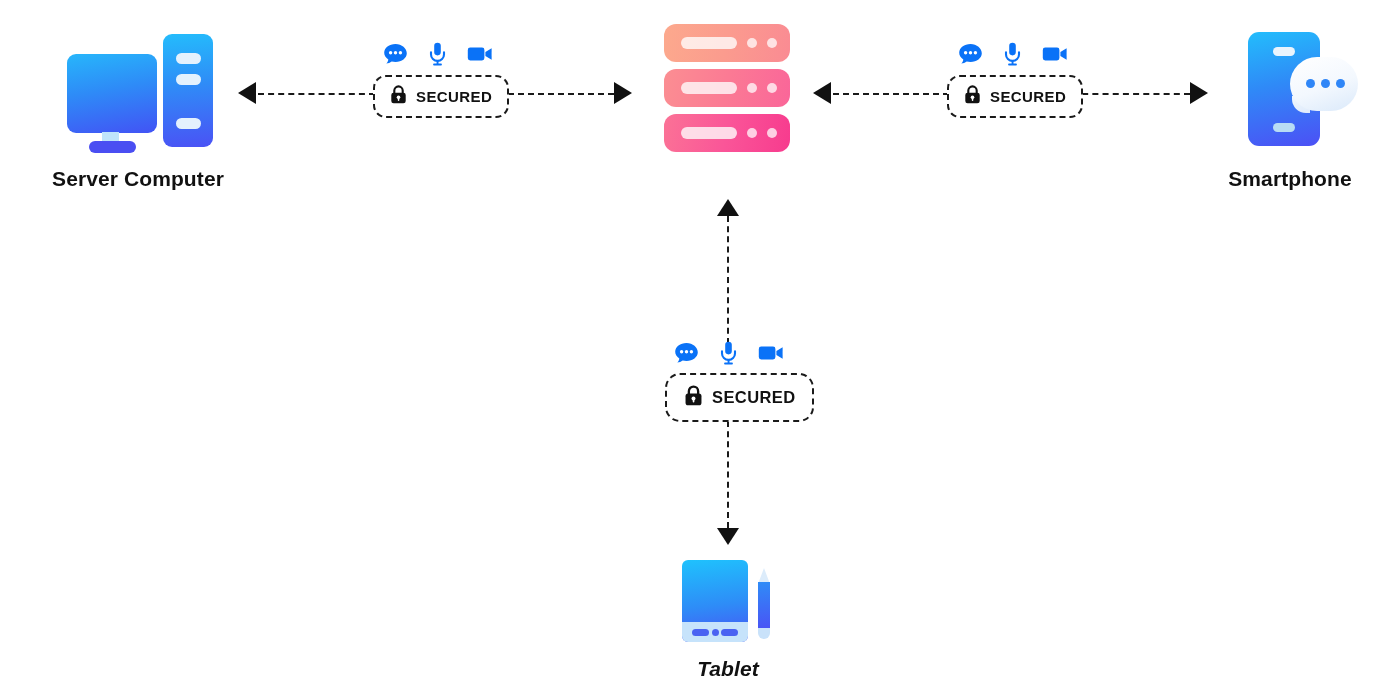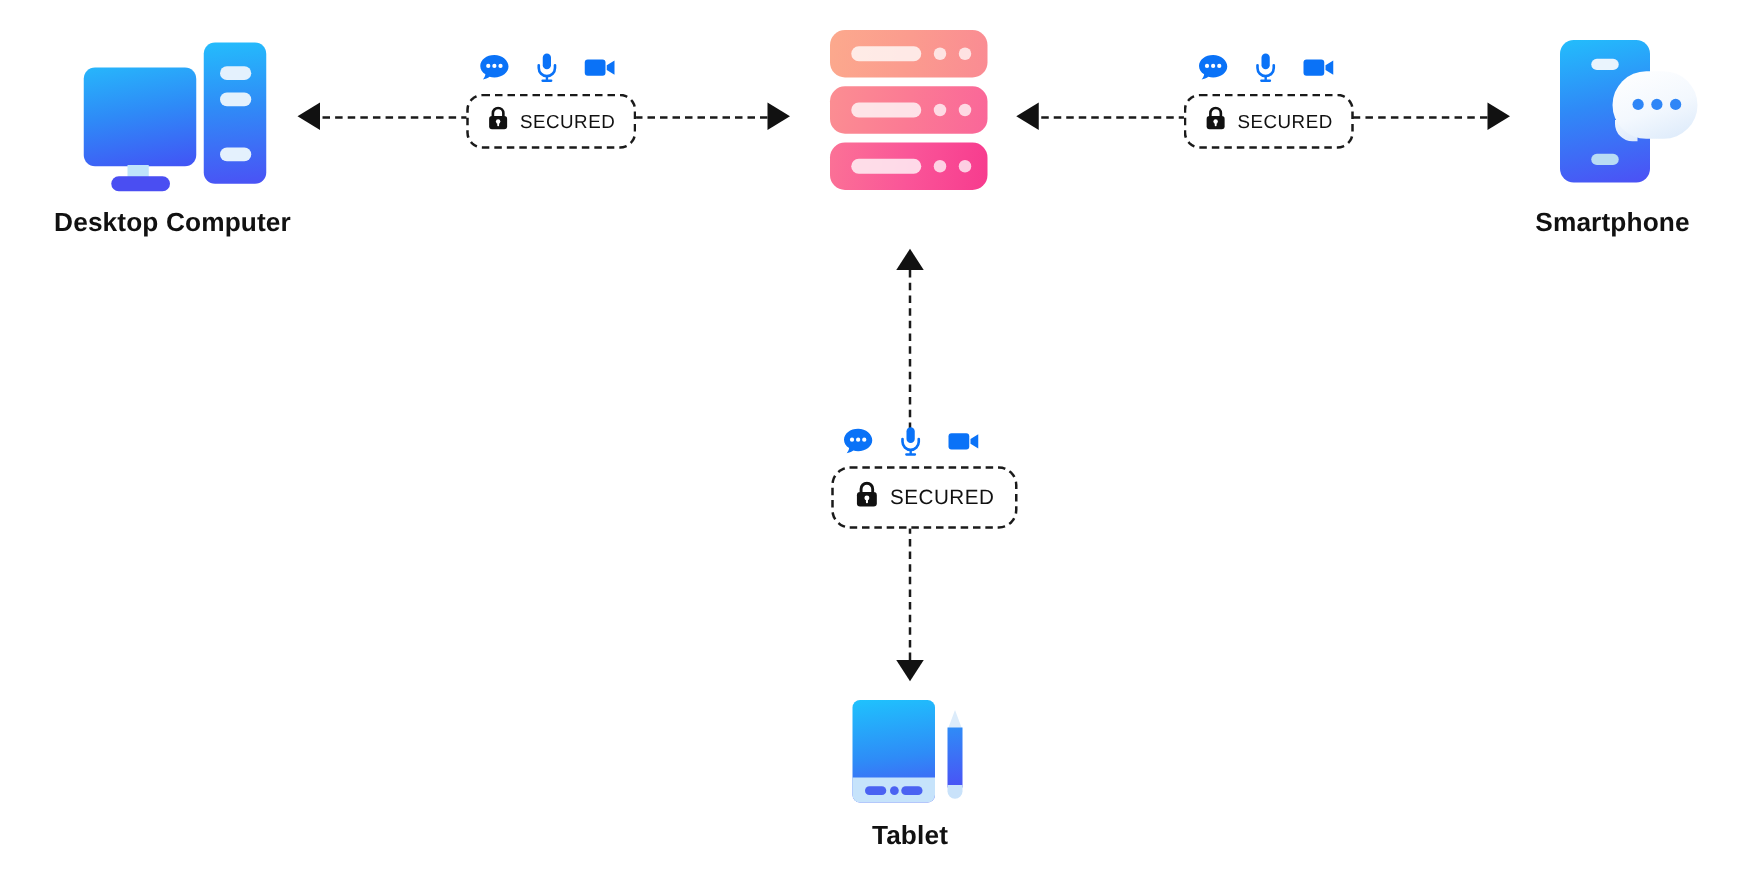--- a/index.html
+++ b/index.html
@@ -23,21 +23,21 @@
     position: absolute;
     text-align: center;
     font-weight: 700;
     color: #111111;
     letter-spacing: 0.1px;
     white-space: nowrap;
   }
   .node-label.lbl-desktop { left: 0px;    top: 167px; width: 276px; font-size: 21px; }
   .node-label.lbl-server  { left: 628px;  top: 167px; width: 200px; font-size: 21px; }
   .node-label.lbl-phone   { left: 1150px; top: 167px; width: 280px; font-size: 21px; }
-  .node-label.lbl-tablet  { left: 628px;  top: 657px; width: 200px; font-size: 21px; }
+  .node-label.lbl-tablet  { left: 628px;  top: 657px; width: 200px; font-size: 21px; font-style: italic; }
 
   
   .device { position: absolute; }
 
   
   #desktop-icon { left: 58px; top: 28px; width: 160px; height: 125px; }
   .monitor-screen {
     position: absolute; left: 9px; top: 26px; width: 90px; height: 79px;
     border-radius: 9px;
     background: linear-gradient(170deg, #27b6fb 0%, #2e8bf7 45%, #4253f5 100%);
@@ -203,21 +203,21 @@
     align-items: center;
     gap: 9px;
     padding: 8px 15px;
     border: 2px dashed #1a1a1a;
     border-radius: 13px;
     background: #ffffff;
     box-sizing: border-box;
   }
   .secured-badge .badge-text {
     font-size: 15px;
-    font-weight: 400;
+    font-weight: 700;
     color: #111111;
     letter-spacing: 0.4px;
     line-height: 1;
     white-space: nowrap;
   }
   .secured-badge.big { padding: 10px 17px; border-radius: 15px; }
   .secured-badge.big .badge-text { font-size: 16.5px; }
 </style>
 </head>
 <body>
@@ -227,21 +227,21 @@
   <div class="device" id="desktop-icon">
     <div class="monitor-screen"></div>
     <div class="monitor-neck"></div>
     <div class="monitor-base"></div>
     <div class="tower">
       <div class="tower-pill p1"></div>
       <div class="tower-pill p2"></div>
       <div class="tower-pill p3"></div>
     </div>
   </div>
-  <div class="node-label lbl-desktop">Desktop Computer</div>
+  <div class="node-label lbl-desktop">Server Computer</div>
 
   <div class="device" id="server-icon">
     <div class="rack r1">
       <div class="rack-bar"></div>
       <div class="rack-dot d1"></div>
       <div class="rack-dot d2"></div>
     </div>
     <div class="rack r2">
       <div class="rack-bar"></div>
       <div class="rack-dot d1"></div>

